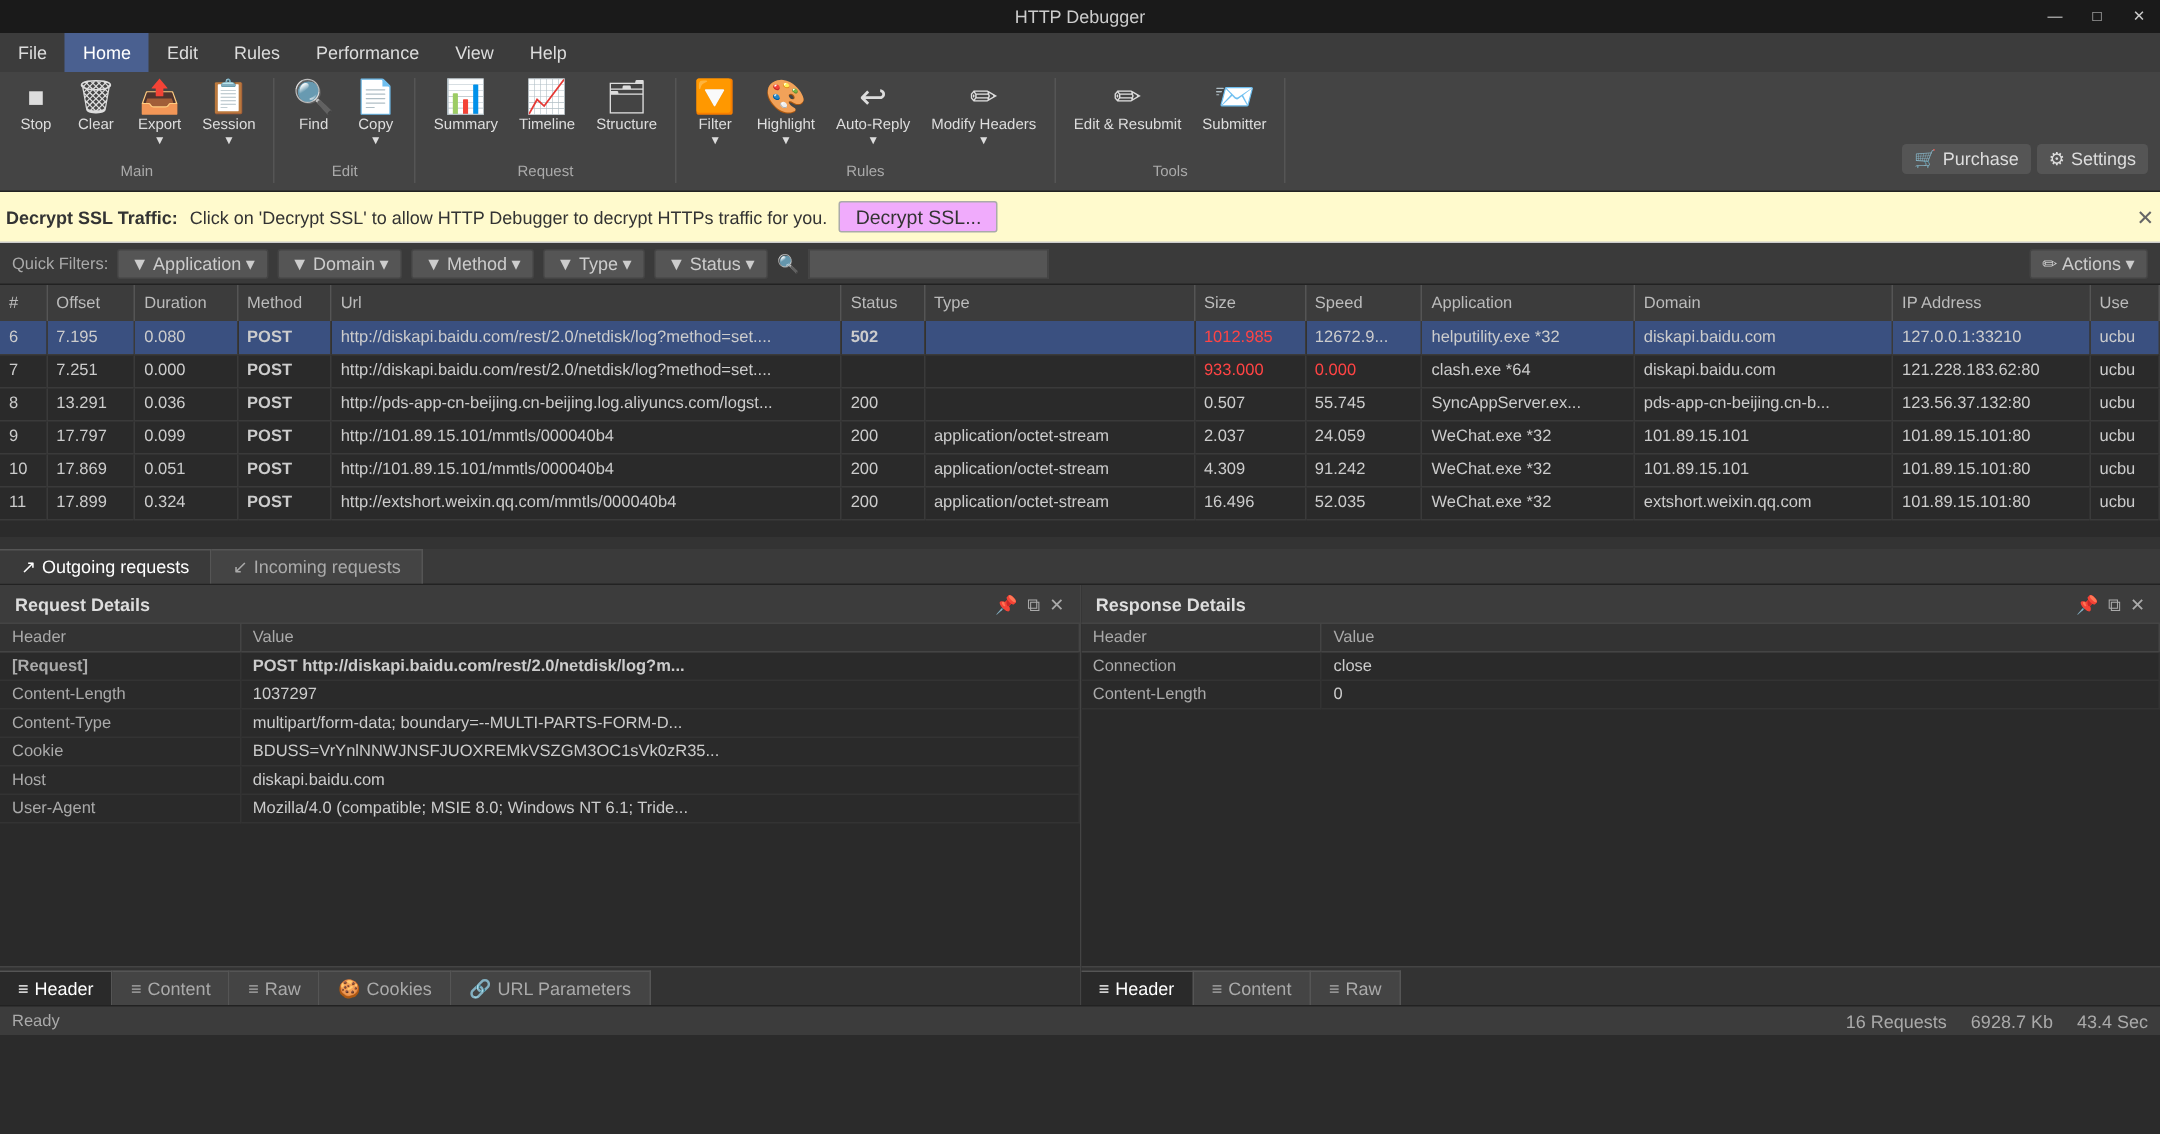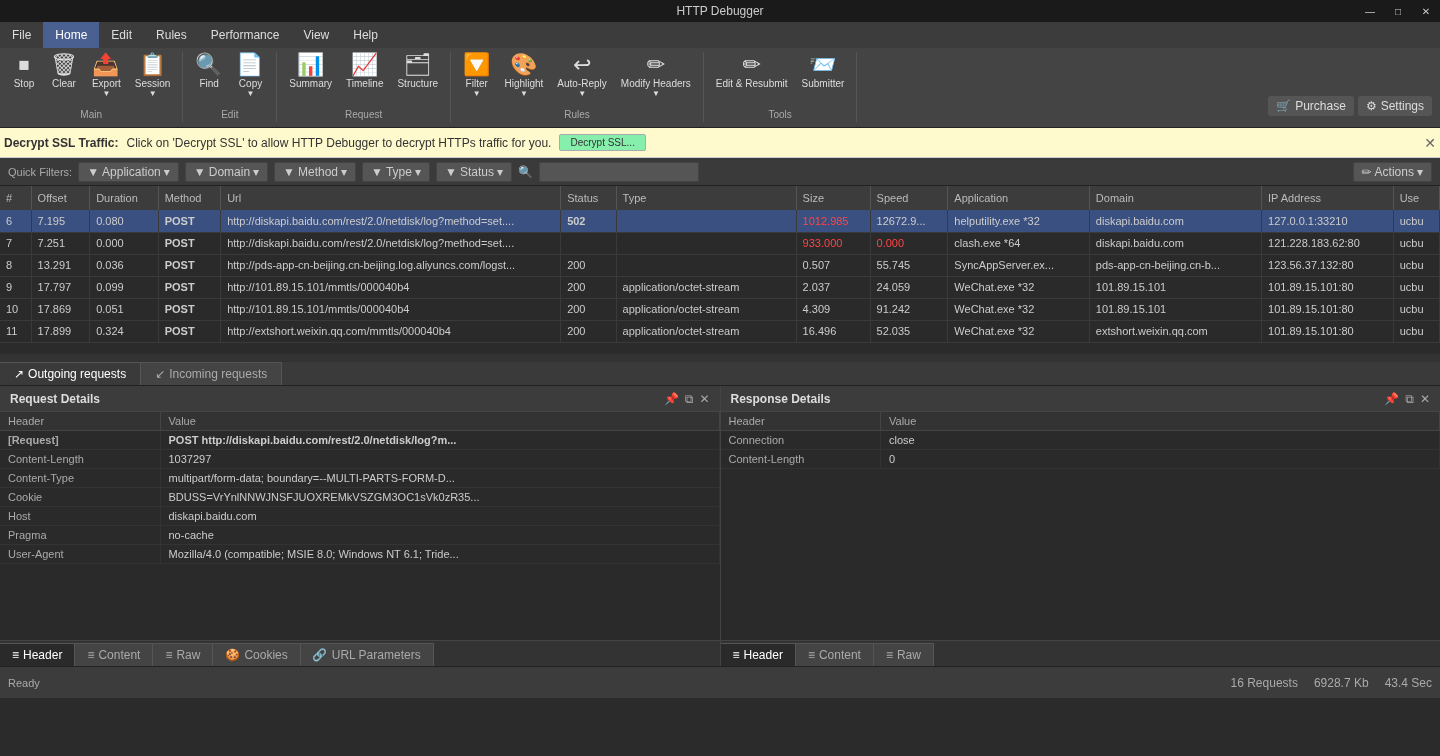--- a/index.html
+++ b/index.html
@@ -129,26 +129,26 @@
       background: #fffacd;
       color: #333;
       padding: 6px 4px;
       display: flex;
       align-items: center;
       gap: 8px;
       font-size: 12px;
       border-bottom: 1px solid #ccc;
     }
     #ssl-banner .ssl-btn {
-      background: #86efac;
+      background: #f0abfc;
       border: 1px solid #aaa;
       padding: 2px 10px;
       cursor: pointer;
       border-radius: 2px;
-      font-size: 10px;
+      font-size: 13px;
       color: #333;
     }
     #ssl-banner .close-x {
       margin-left: auto;
       cursor: pointer;
       font-size: 14px;
       color: #666;
     }
 
     
@@ -334,21 +334,21 @@
       font-size: 11px;
       display: flex;
       align-items: center;
       gap: 4px;
     }
     .detail-pane-tab.active { background: #2a2a2a; color: #fff; }
 
     
     #status-bar {
       background: #3c3c3c;
-      height: 32px;
+      height: 20px;
       display: flex;
       align-items: center;
       padding: 0 8px;
       border-top: 1px solid #222;
       justify-content: space-between;
     }
     #status-bar .status-left { color: #aaa; font-size: 11px; }
     #status-bar .status-right { color: #aaa; font-size: 11px; display: flex; gap: 16px; }
 
     .relative { position: relative; }
@@ -698,24 +698,20 @@
             </tr>
             <tr>
               <td style="width: 160px; color: rgb(170, 170, 170);">Cookie</td>
               <td>BDUSS=VrYnlNNWJNSFJUOXREMkVSZGM3OC1sVk0zR35...</td>
             </tr>
             <tr>
               <td style="width: 160px; color: rgb(170, 170, 170);">Host</td>
               <td>diskapi.baidu.com</td>
             </tr>
             <tr>
-              <td style="width: 160px; color: rgb(170, 170, 170);">Pragma</td>
-              <td>no-cache</td>
-            </tr>
-            <tr>
               <td style="width: 160px; color: rgb(170, 170, 170);">User-Agent</td>
               <td>Mozilla/4.0 (compatible; MSIE 8.0; Windows NT 6.1; Tride...</td>
             </tr>
           </tbody>
       </table>
     </div>
     <div class="detail-pane-tabs">
       <div class="detail-pane-tab active">
         <span>≡</span>
         <span>Header</span>

